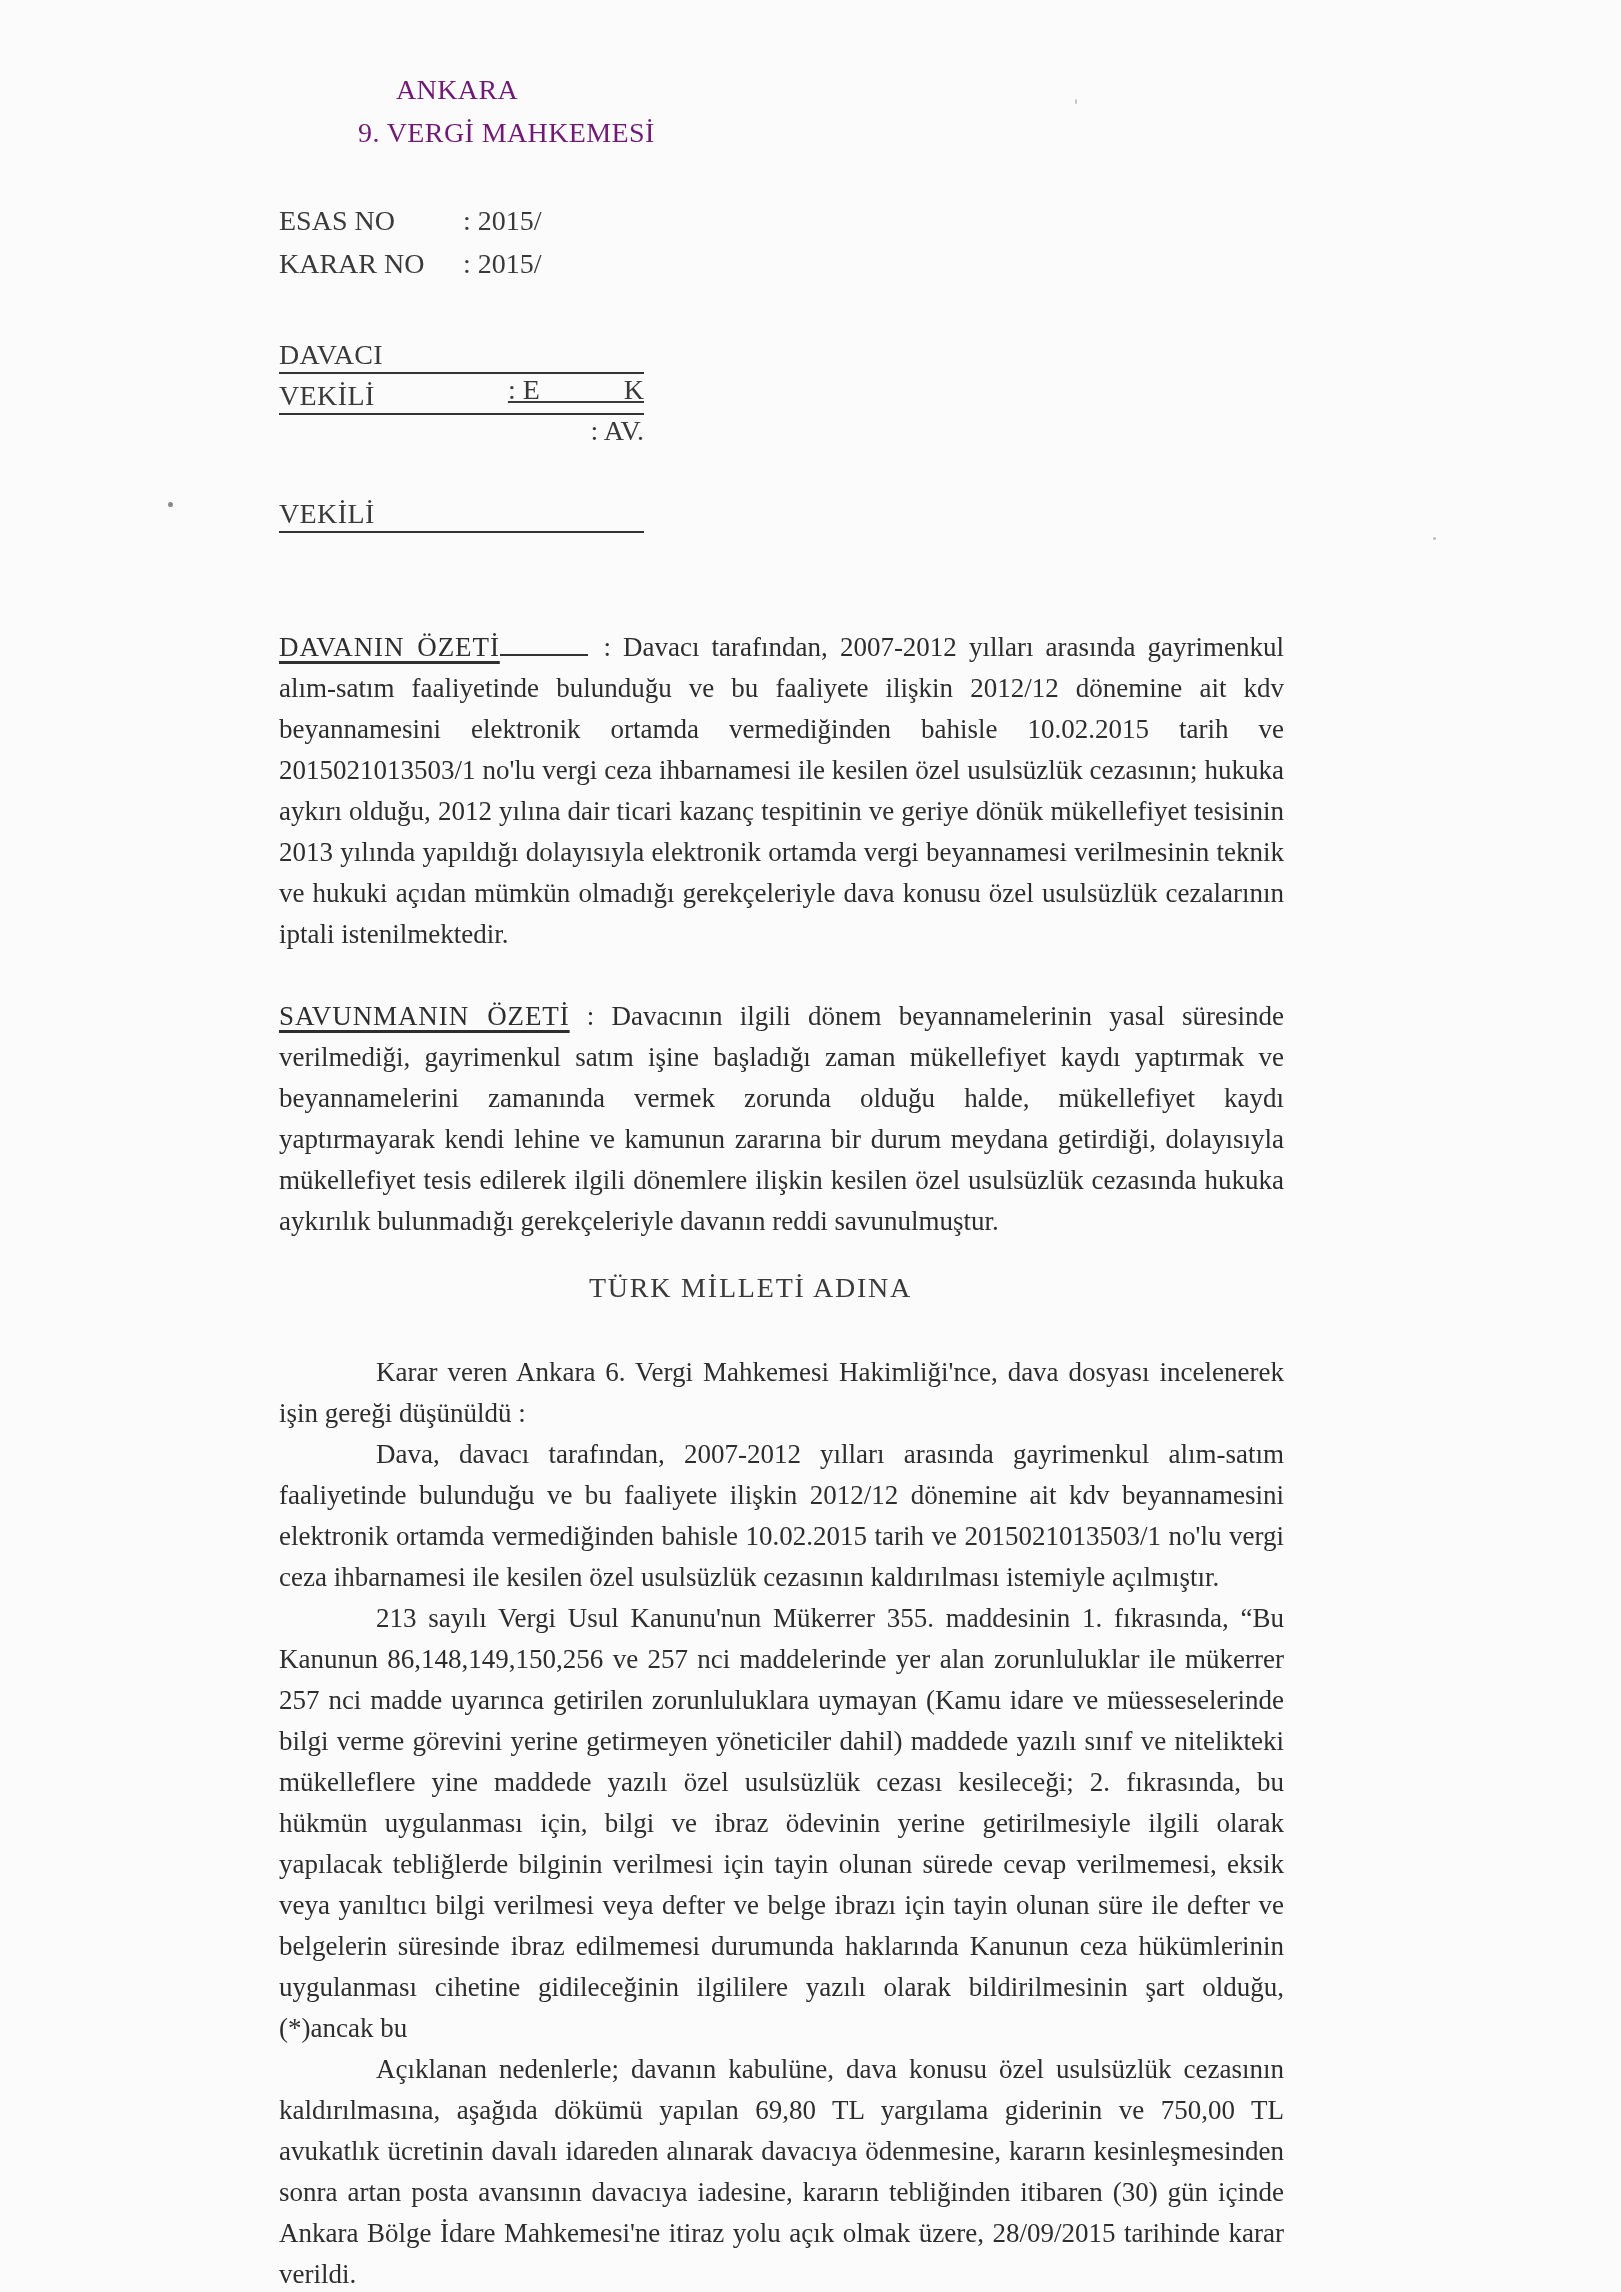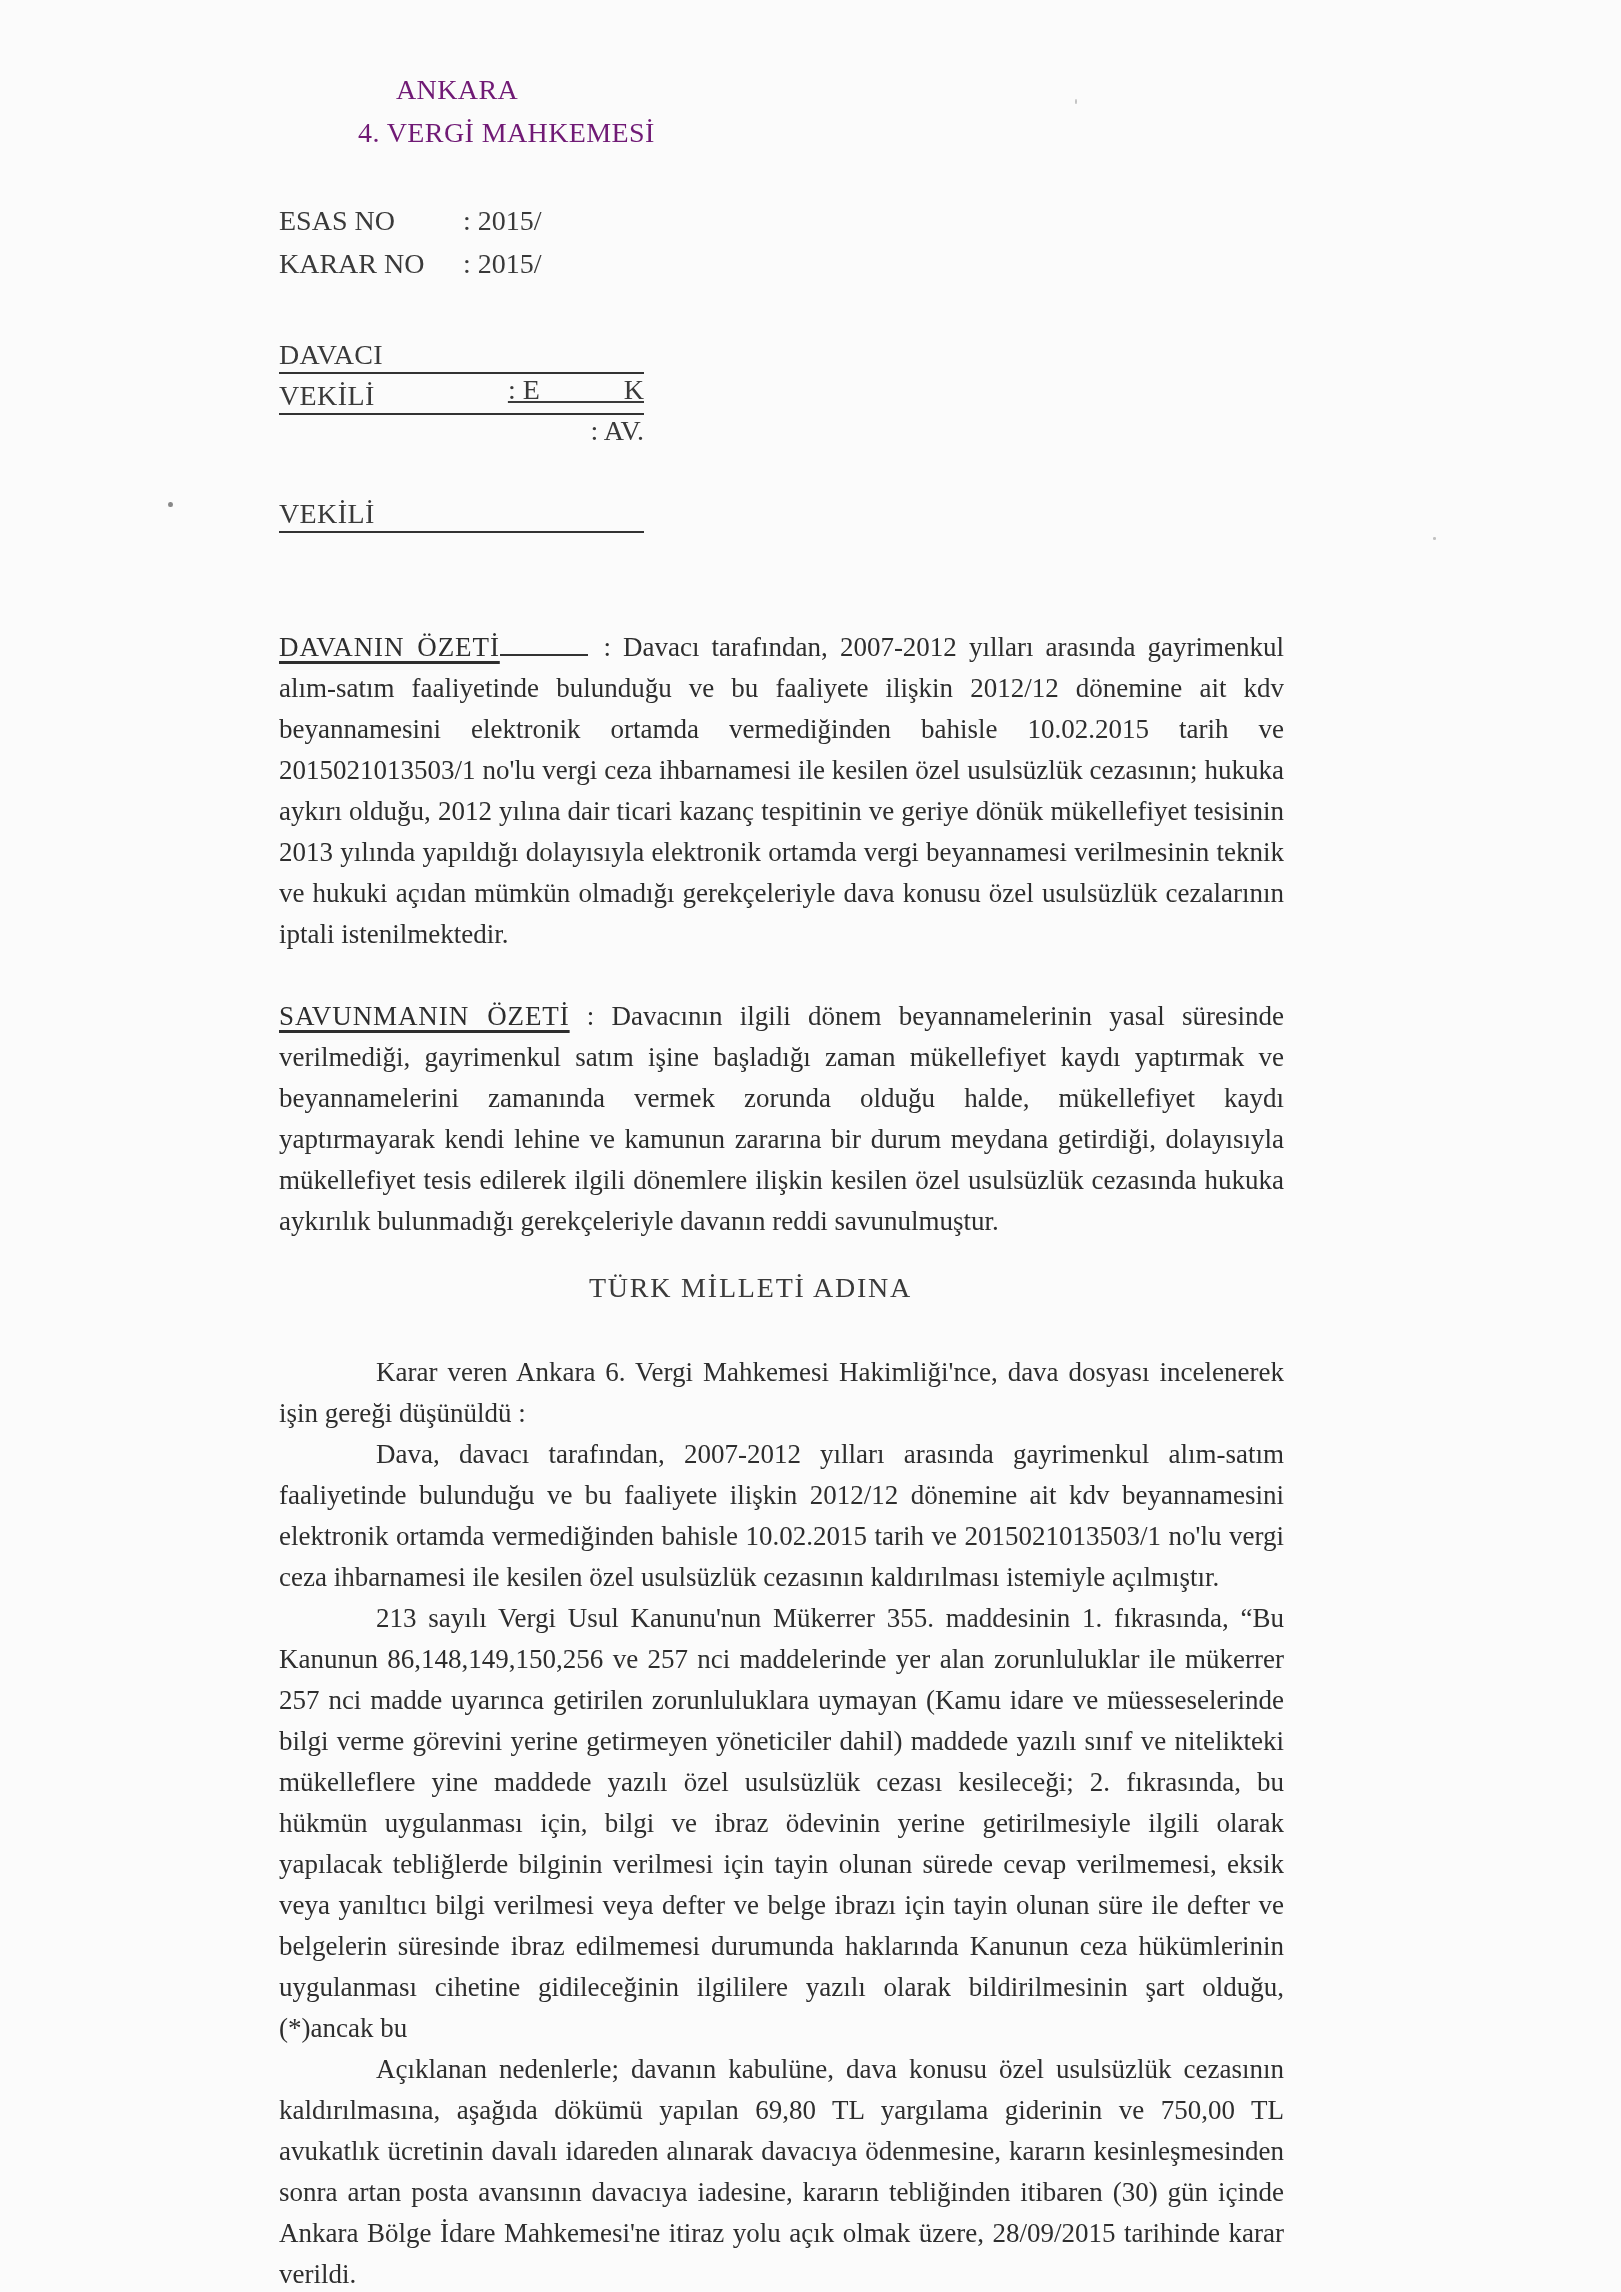--- a/index.html
+++ b/index.html
@@ -25,21 +25,21 @@
   .center-title { left:16px; width:1621px; top:1272px; text-align:center; font-size:28px; letter-spacing:1.8px; color:#3a3a3a; padding-left:0; }
   .center-title span { position:relative; left:-76px; }
   .indent { text-indent:97px; }
   .speck { position:absolute; background:#888; border-radius:50%; }
 </style>
 </head>
 <body>
 
 <div class="abs court-head">
   <div class="l1">ANKARA</div>
-  <div>4. VERGİ MAHKEMESİ</div>
+  <div>9. VERGİ MAHKEMESİ</div>
 </div>
 
 <div class="abs case-no">
   <div class="row">
     <span class="lbl">ESAS NO</span>
     <span>: 2015/</span>
   </div>
   <div class="row">
     <span class="lbl">KARAR NO</span>
     <span>: 2015/</span>

